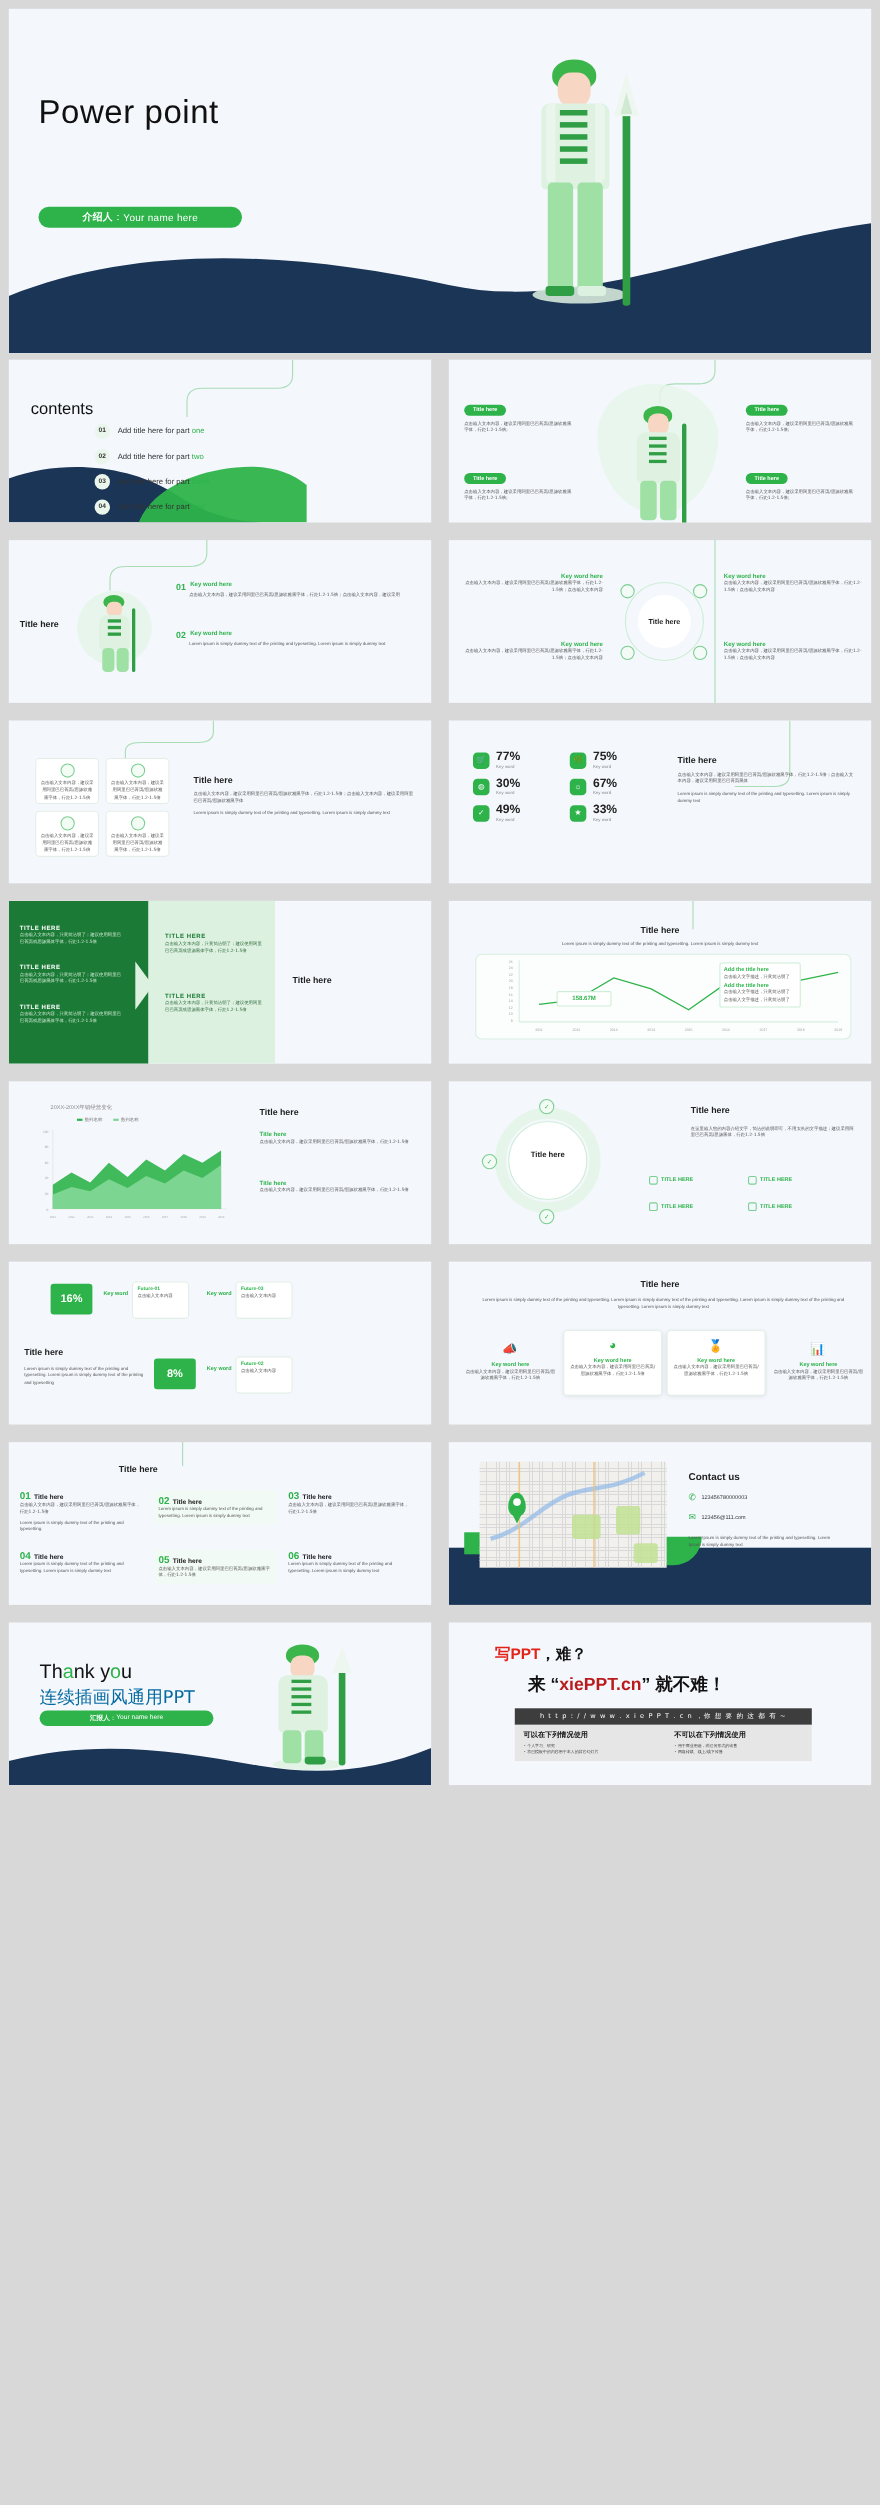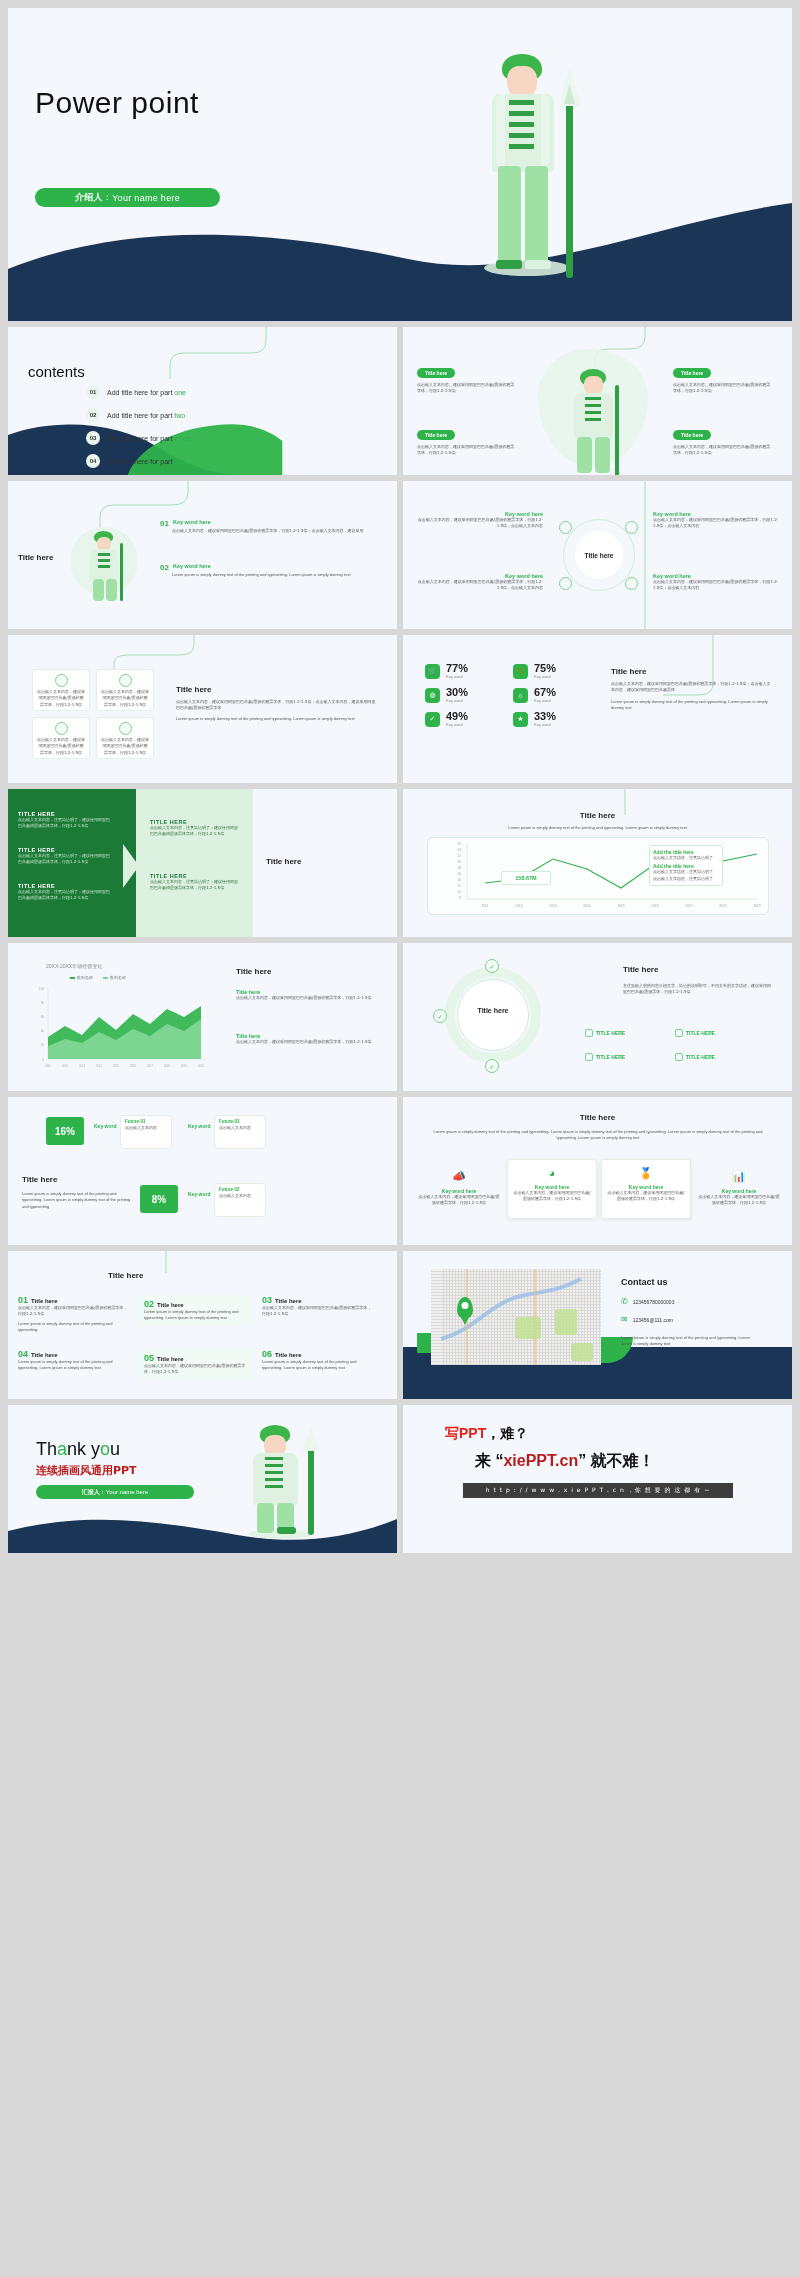--- a/index.html
+++ b/index.html
@@ -6,21 +6,21 @@
   body {
     width: 800px;
     background: #d8d8d8;
     font-family: "Liberation Sans", "DejaVu Sans", sans-serif;
     -webkit-font-smoothing: antialiased;
   }
   .page { width:800px; padding:0; background:#d8d8d8; }
 
   
   .hero { position:relative; width:784px; height:313px; margin:8px auto 0; background:#f4f7fc; overflow:hidden; }
-  .grid { display:grid; grid-template-columns: 1fr 1fr; gap:6px; width:790px; margin:6px auto 0; padding:0 3px;}
+  .grid { display:grid; grid-template-columns: 1fr 1fr; gap:16px; width:790px; margin:6px auto 0; padding:0 3px;}
   .slide { position:relative; width:100%; height:148px; background:#f4f7fc; overflow:hidden; }
 
   
   .hero-wave { position:absolute; left:0; bottom:0; width:100%; height:130px; }
   .hero-title { position:absolute; left:27px; top:78px; font-size:30px; letter-spacing:.5px; color:#111; font-weight:400;}
   .hero-sub { position:absolute; left:26px; top:118px; font-size:20px; color:#111; line-height:1.32; font-weight:600;}
   .hero-btn { position:absolute; left:27px; top:180px; width:185px; height:19px; background:#2db34a; border-radius:10px;
     color:#fff; font-size:9px; display:flex; align-items:center; justify-content:center; letter-spacing:.3px;}
   .hero-btn b{font-weight:700;}
 
@@ -598,21 +598,21 @@
       <div class="cap" style="position:absolute;left:218px;top:84px;width:130px;">Lorem Ipsum is simply dummy text of the printing and typesetting.   Lorem Ipsum is simply dummy text</div>
     </div>
 
     <div class="slide">
       <svg style="position:absolute;left:0;bottom:0;width:100%;height:48px;" viewBox="0 0 390 48" preserveAspectRatio="none">
         <path d="M0,26 C80,6 150,16 230,30 C290,40 340,34 390,14 L390,48 L0,48 Z" fill="#1b3556"></path>
       </svg>
       <div style="position:absolute;left:28px;top:34px;font-size:18px;color:#111;">
         <span>Th</span><span class="grn">a</span><span>nk y</span><span class="grn">o</span><span>u</span>
       </div>
-      <div class="cn" style="position:absolute;left:28px;top:58px;font-size:11px;font-weight:700;color:#b91c1c;">连续插画风通用PPT</div>
+      <div class="cn" style="position:absolute;left:28px;top:58px;font-size:16px;font-weight:400;color:#0369a1;">连续插画风通用PPT</div>
       <div style="position:absolute;left:28px;top:80px;width:158px;height:14px;background:#2db34a;border-radius:8px;color:#fff;font-size:6px;display:flex;align-items:center;justify-content:center;">
         <b class="cn">汇报人</b>
           <span>：</span>
           <span>Your name here</span>
       </div>
       <div class="person" style="left:236px;top:18px;width:86px;height:116px;">
         <div class="p-shadow" style="left:4px;top:106px;width:64px;height:10px;opacity:.85;"></div>
         <div class="p-pen" style="left:64px;top:24px;width:6px;height:88px;border-radius:3px;"></div>
         <div class="p-pen-tip" style="left:58px;top:4px;width:18px;height:24px;clip-path:polygon(50% 0,100% 100%,0 100%);background:#eef7ef;"></div>
         <div class="p-hair" style="left:16px;top:2px;width:30px;height:19px;"></div>
@@ -631,17 +631,33 @@
 
     <div class="slide">
       <div style="position:absolute;left:42px;top:20px;font-size:14px;font-weight:700;color:#111;">
         <span style="color:#e2231a;">写PPT</span><span>，难？</span>
       </div>
       <div style="position:absolute;left:72px;top:46px;font-size:16px;font-weight:700;color:#111;">
         <span>来 “</span><span style="color:#b91c1c;">xiePPT.cn</span><span>” 就不难！</span>
       </div>
       <div style="position:absolute;left:60px;top:78px;width:270px;">
         <div class="xbar cn">h t t p : / / w w w . x i e P P T . c n ，你 想 要 的 这 都 有 ~</div>
+        <div class="xbox">
+          <div class="xcol" style="flex:1;">
+            <h5 class="cn">可以在下列情况使用</h5>
+            <ul>
+                <li class="cn">个人学习、研究</li>
+                <li class="cn">将已模板中的内容用于本人的其它幻灯片</li>
+              </ul>
+          </div>
+          <div class="xcol" style="flex:1;">
+            <h5 class="cn">不可以在下列情况使用</h5>
+            <ul>
+                <li class="cn">用于商业用途，或任何形式的转售</li>
+                <li class="cn">网络转载、线上/线下传播</li>
+              </ul>
+          </div>
+        </div>
       </div>
     </div>
 
   </div>
 </div>
 
 </body></html>

